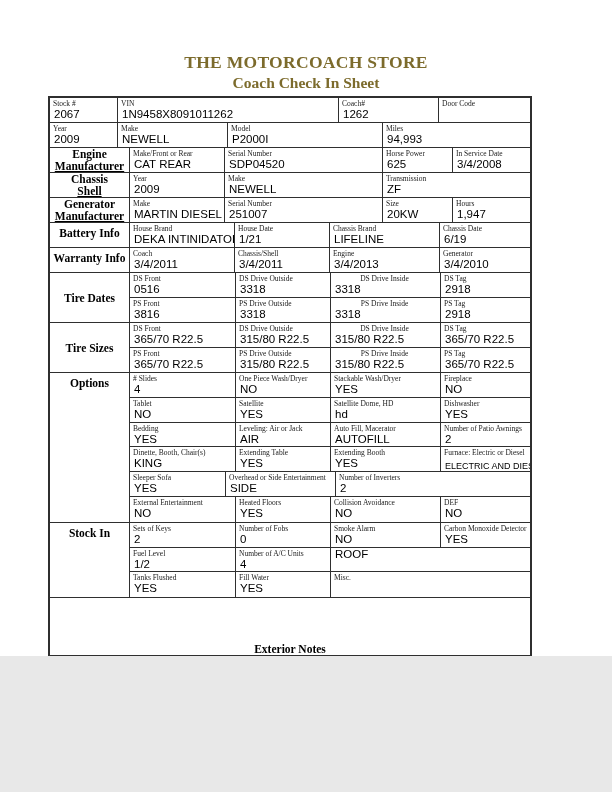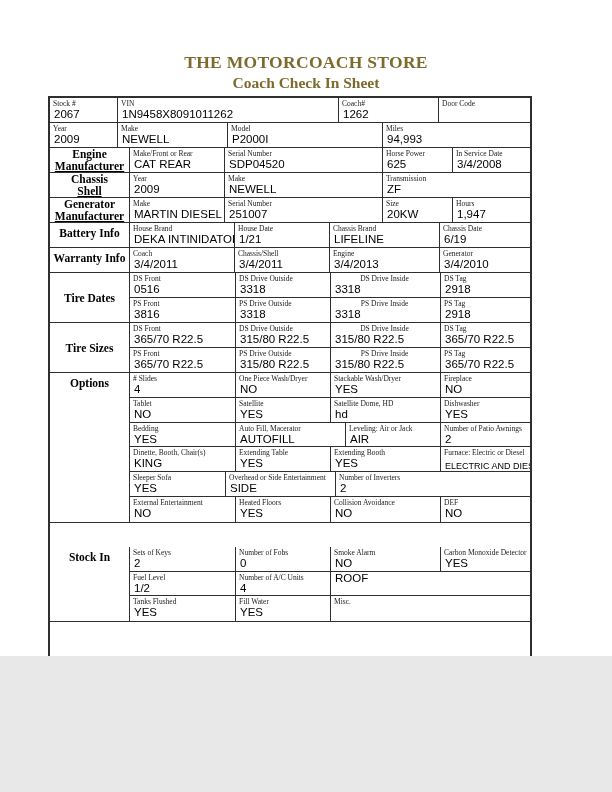--- a/index.html
+++ b/index.html
@@ -17,21 +17,21 @@
   .subtitle { font-family:"Liberation Serif",serif; font-weight:bold; font-size:15.5px; line-height:18px; margin-top:2px; color:#7c6b2c; }
 
   .tbl {
     position:absolute; top:96px; left:48px; width:484px;
     border:2px solid #2f2f2f; background:#fff;
   }
   .trow   { display:flex; height:25px; border-bottom:1px solid #2f2f2f; }
   .block  { display:flex; border-bottom:1px solid #2f2f2f; }
   .b50  { height:50px; }
   .b150 { height:150px; }
-  .b75  { height:75px;margin-top:24px; }
+  .b75  { height:75px; }
 
   .hcell {
     width:79px; flex:0 0 79px;
     display:flex; flex-direction:column; align-items:center; justify-content:center;
     text-align:center;
     font-weight:bold; font-size:11.5px; line-height:12px;
     font-family:"Liberation Serif",serif; color:#000;
   }
   .hcell.top { justify-content:flex-start; padding-top:4px; }
   .hl { white-space:nowrap; }
@@ -355,27 +355,27 @@
           <div class="cell fx">
             <div class="cl">Dishwasher</div>
             <div class="cv">YES</div>
           </div>
         </div>
         <div class="subrow">
           <div class="cell w105">
             <div class="cl">Bedding</div>
             <div class="cv">YES</div>
           </div>
+          <div class="cell w95">
+            <div class="cl">Leveling:  Air or Jack</div>
+            <div class="cv">AIR</div>
+          </div>
           <div class="cell w110">
             <div class="cl">Auto Fill, Macerator</div>
             <div class="cv">AUTOFILL</div>
-          </div>
-          <div class="cell w95">
-            <div class="cl">Leveling:  Air or Jack</div>
-            <div class="cv">AIR</div>
           </div>
           <div class="cell fx">
             <div class="cl">Number of Patio Awnings</div>
             <div class="cv">2</div>
           </div>
         </div>
         <div class="subrow">
           <div class="cell w105">
             <div class="cl">Dinette, Booth, Chair(s)</div>
             <div class="cv">KING</div>

